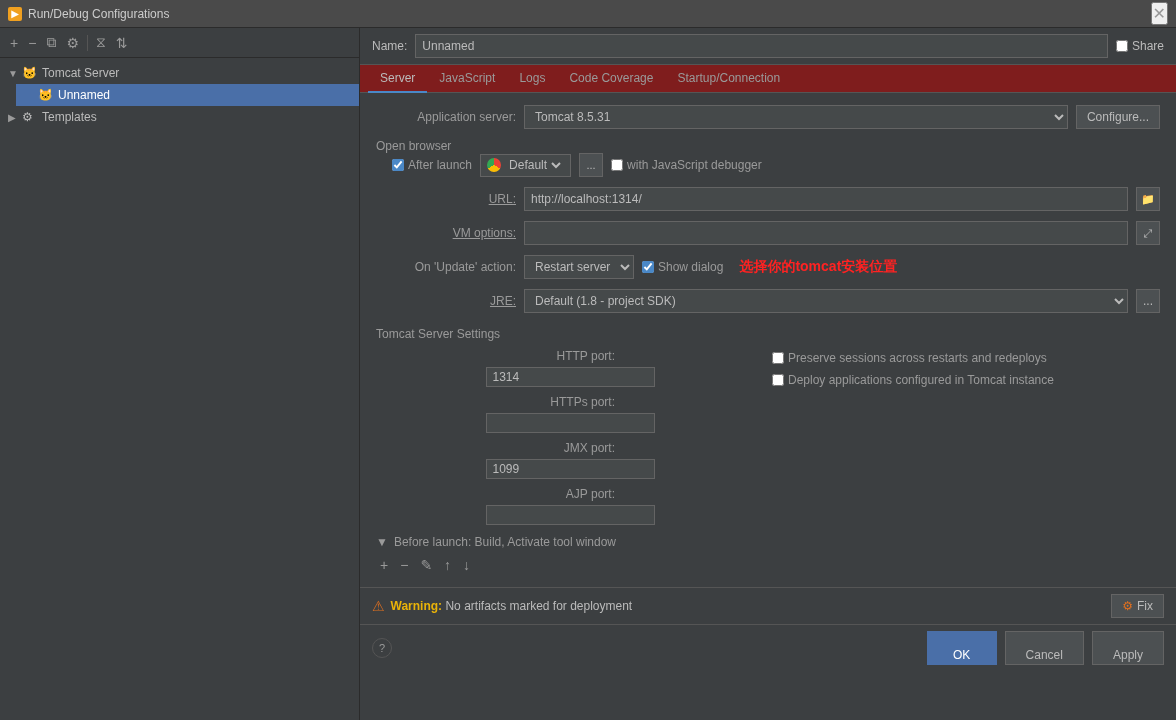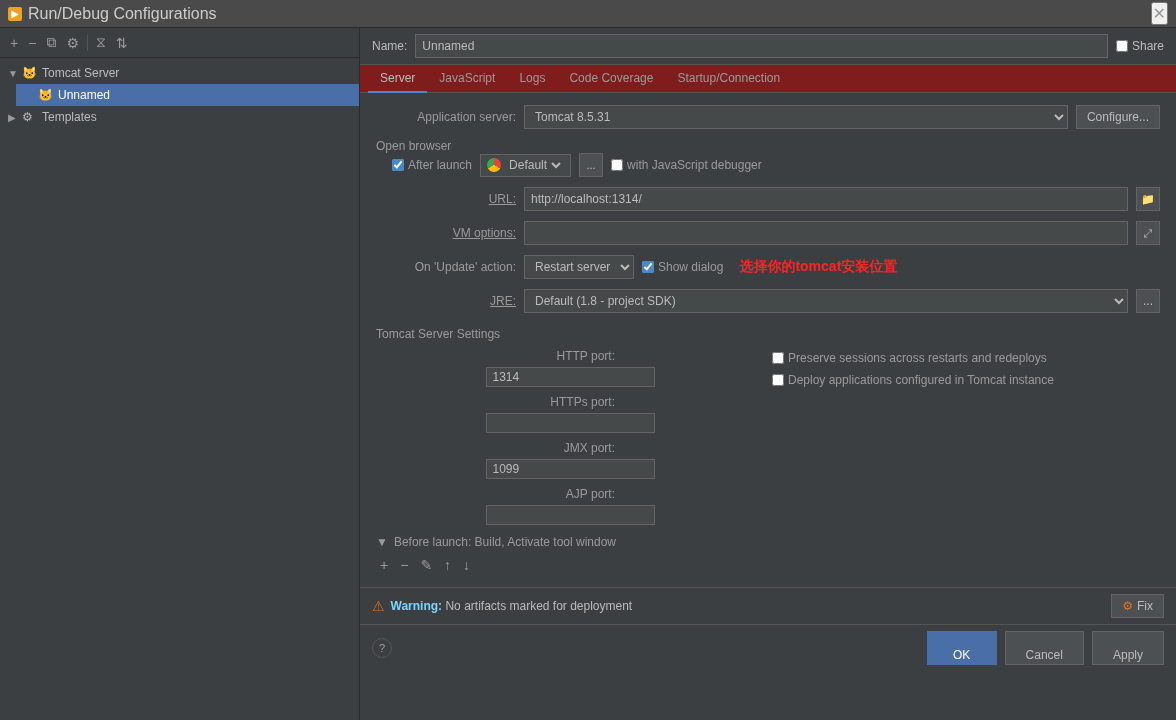--- a/index.html
+++ b/index.html
@@ -7,21 +7,21 @@
 
     .window { width: 1176px; height: 720px; display: flex; flex-direction: column; background: #3c3f41; }
 
     .title-bar {
       background: #4a4a4a;
       display: flex; align-items: center; justify-content: space-between;
       padding: 4px 8px; height: 28px; border-bottom: 1px solid #2b2b2b;
     }
     .title-bar-left { display: flex; align-items: center; gap: 6px; }
     .title-bar-icon { width: 14px; height: 14px; background: #f0a020; border-radius: 2px; display: flex; align-items: center; justify-content: center; font-size: 10px; color: #fff; }
-    .title-bar-title { color: #cccccc; font-size: 16px; }
+    .title-bar-title { color: #cccccc; font-size: 12px; }
     .title-bar-close { color: #999; font-size: 16px; cursor: pointer; }
 
     .main-content { display: flex; flex: 1; overflow: hidden; }
 
     
     .left-panel {
       width: 360px; min-width: 360px; background: #3c3f41; border-right: 1px solid #2b2b2b;
       display: flex; flex-direction: column;
     }
     .left-toolbar {
@@ -160,21 +160,21 @@
     }
 
     
     .bottom-bar {
       display: flex; align-items: center; justify-content: space-between;
       padding: 6px 12px; border-top: 1px solid #555; background: #3c3f41; min-height: 36px;
     }
     .warning-area { display: flex; align-items: center; gap: 6px; }
     .warning-icon { color: #e07020; font-size: 14px; }
     .warning-text { color: #bbbbbb; font-size: 12px; }
-    .warning-text strong { color: #7dd3fc; }
+    .warning-text strong { color: #eab308; }
     .fix-btn {
       background: #4c5052; border: 1px solid #646464; color: #bbbbbb;
       padding: 2px 10px; font-size: 12px; cursor: pointer; height: 24px;
       display: flex; align-items: center; gap: 4px;
     }
     .fix-icon { color: #e07020; }
     .dialog-btn {
       background: #4c5052; border: 1px solid #646464; color: #bbbbbb;
       padding: 16px 20px; font-size: 12px; cursor: pointer; height: 28px;
       min-width: 70px;

